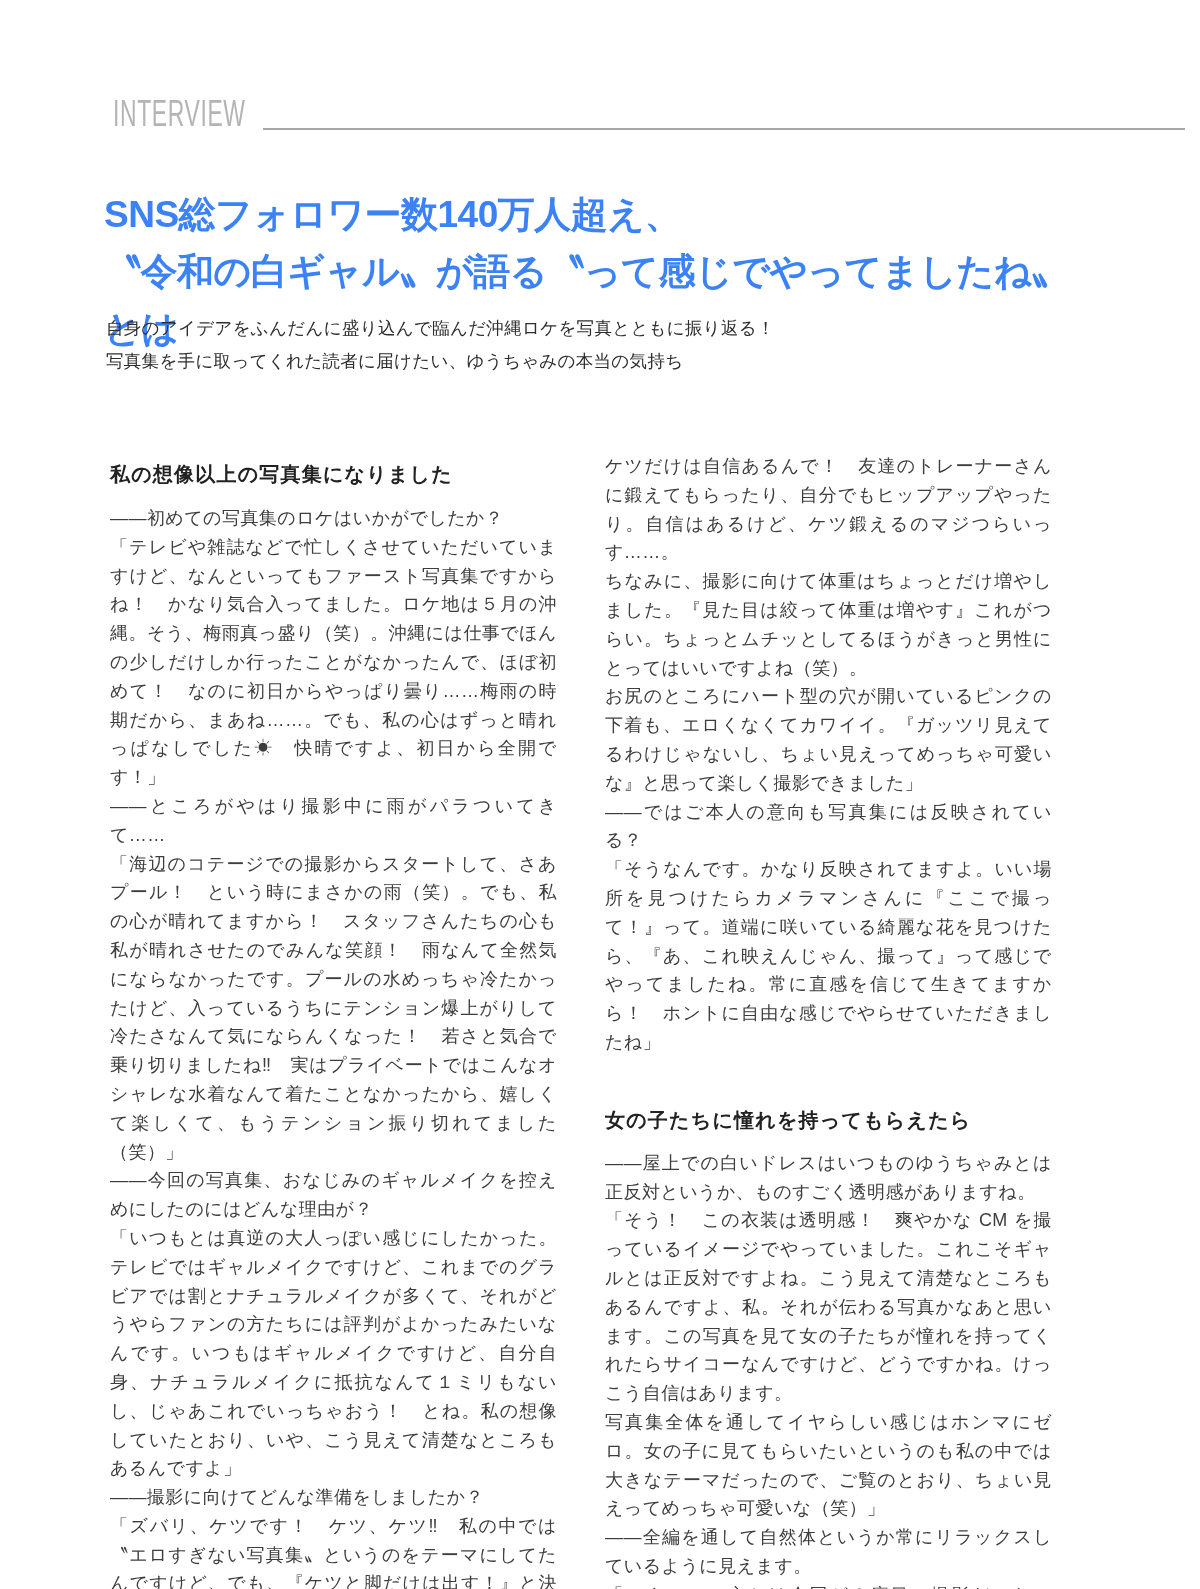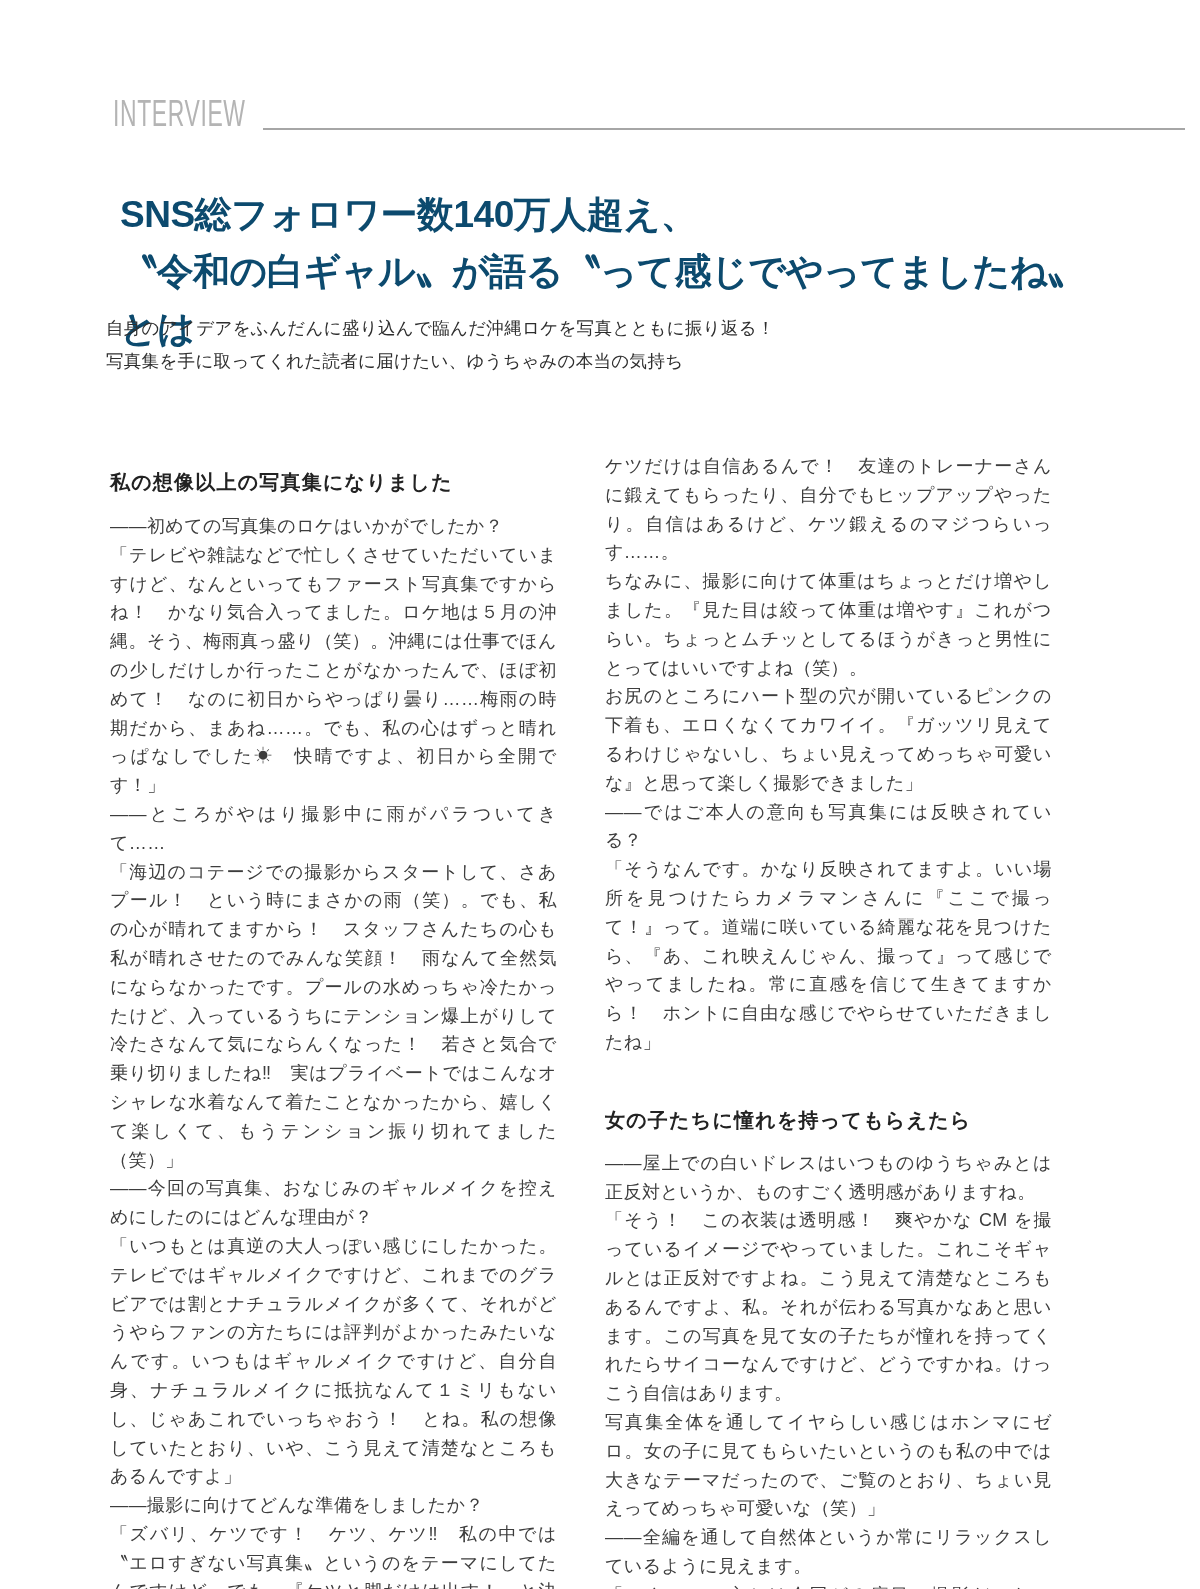--- a/index.html
+++ b/index.html
@@ -35,27 +35,27 @@
   .masthead-rule {
     position: absolute;
     left: 150px; right: 0; top: 36px;
     height: 2px;
     background: #a6a6a6;
   }
 
   
   .title {
     position: absolute;
-    left: 120px; top: 186px;
+    left: 104px; top: 186px;
     width: 1000px;
     font-size: 37px;
     font-weight: 700;
     line-height: 57px;
     letter-spacing: -0.5px;
-    color: #0c4a6e;
+    color: #3b82f6;
   }
   .subtitle {
     position: absolute;
     left: 106px; top: 312px;
     width: 900px;
     font-size: 17.5px;
     font-weight: 400;
     line-height: 33px;
     letter-spacing: 0.3px;
     color: #2e2e2e;
@@ -68,21 +68,21 @@
     font-size: 18px;
     line-height: 28.8px;
     letter-spacing: 0.45px;
     color: #3d3d3d;
     text-align: justify;
   }
   .col-left  { left: 110px; top: 460px; }
   .col-right { left: 605px; top: 452px; }
 
   .col h3.col-heading {
-    margin: 8px 0 15px 0;
+    margin: 0 0 15px 0;
     font-size: 20px;
     font-weight: 700;
     letter-spacing: 1.2px;
     line-height: 29px;
     color: #222222;
     text-align: left;
   }
   .col-right h3.col-heading { margin-top: 49px; margin-bottom: 14px; }
   .col p.body-para { margin: 0; }
 </style>

